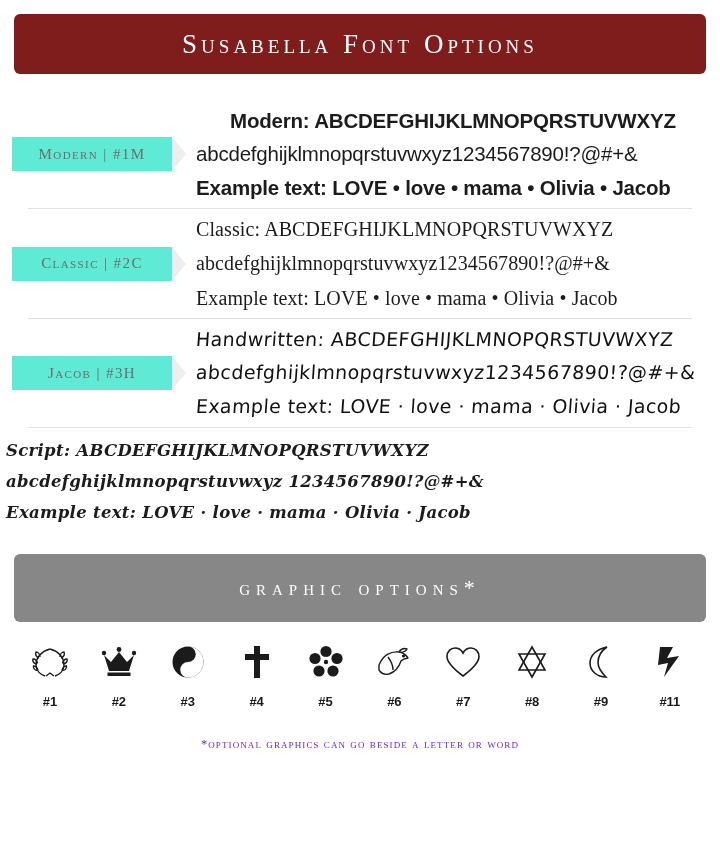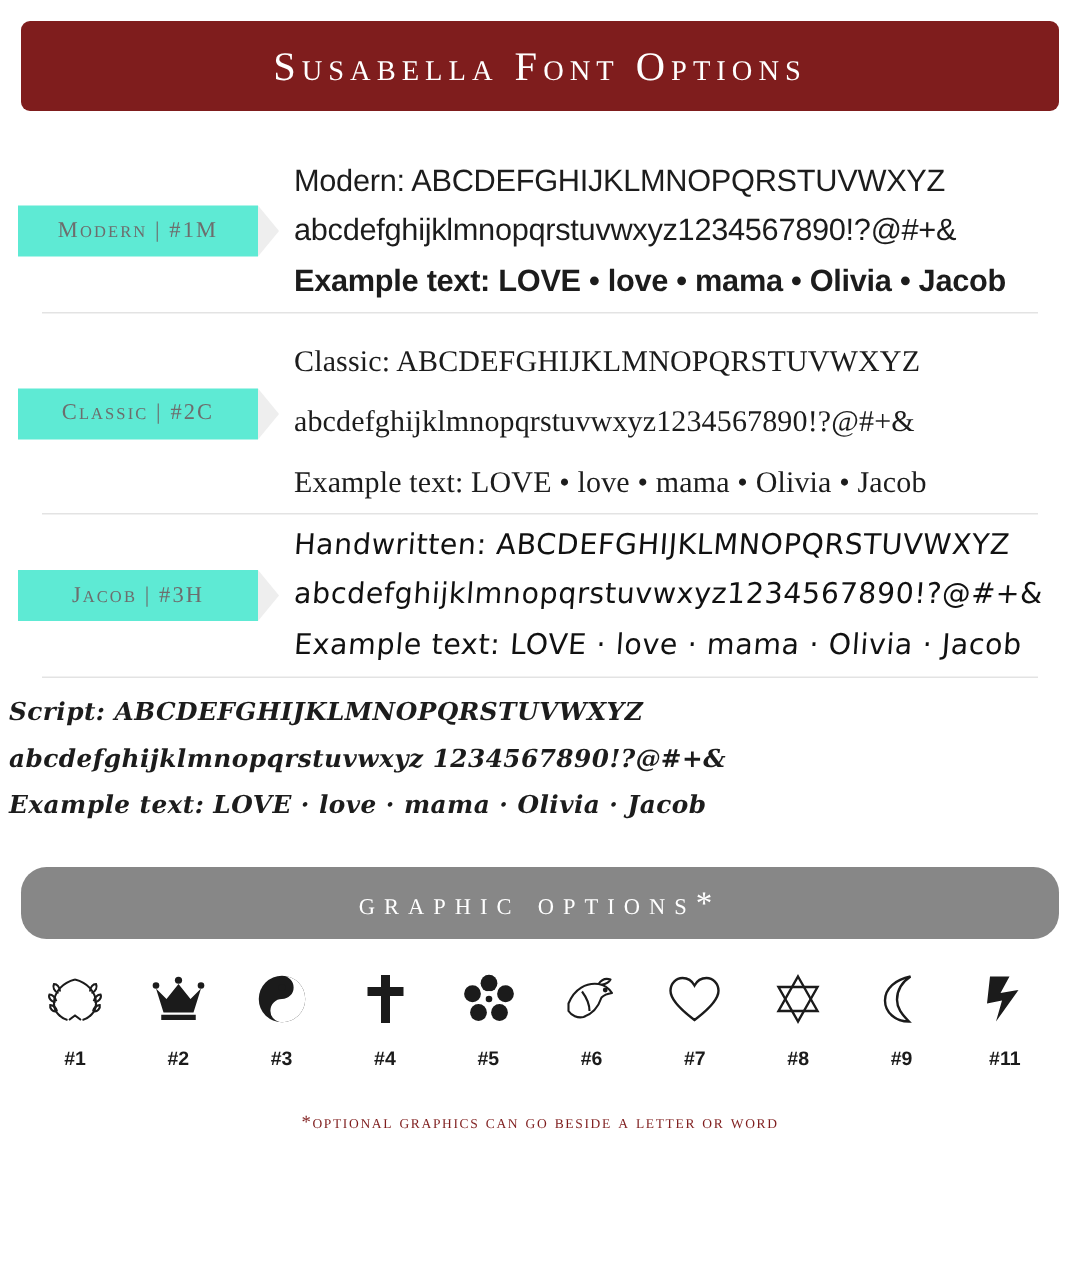--- a/index.html
+++ b/index.html
@@ -109,30 +109,29 @@
 
   
   .s-modern .sample-line {
     font-family: "Liberation Sans", sans-serif;
     font-size: 20.5px;
     letter-spacing: -0.2px;
     line-height: 1.32;
     color: #1c1c1c;
   }
   .s-modern .line-3 { font-weight: bold; }
-  .s-modern .line-1 { font-weight: 400; }
+  .s-modern .line-1 { font-weight: 700; margin-left: 34px; }
 
   
   .s-classic .sample-line {
     font-family: "Liberation Serif", serif;
     font-size: 20px;
     line-height: 1.42;
     color: #1c1c1c;
     letter-spacing: 0.1px;
-    margin-top: 12px;
   }
 
   
   .s-hand .sample-line {
     font-family: "DejaVu Sans", sans-serif;
     font-size: 19px;
     line-height: 1.45;
     color: #111111;
     letter-spacing: 0.4px;
     transform: skewX(-4deg);
@@ -147,23 +146,23 @@
     line-height: 1.5;
     color: #1c1c1c;
     letter-spacing: 0.3px;
     font-weight: bold;
   }
   .s-script { padding-left: 6px; }
 
   
   .graphic-banner {
     margin: 18px 14px 0 14px;
-    height: 48px;
+    height: 68px;
     background: #878787;
-    border-radius: 17px;
+    border-radius: 6px;
     display: flex;
     align-items: center;
     justify-content: center;
   }
   .graphic-title {
     color: #ffffff;
     font-family: "Liberation Serif", serif;
     font-size: 22px;
     letter-spacing: 6px;
     font-variant: small-caps;
@@ -201,21 +200,21 @@
     color: #1b1b1b;
   }
 
   .footnote {
     margin-top: 28px;
     text-align: center;
     font-family: "Liberation Serif", serif;
     font-size: 12.5px;
     letter-spacing: 1.1px;
     font-variant: small-caps;
-    color: #7f1d1d;
+    color: #6d28d9;
   }
 </style>
 </head>
 <body>
 
 <div class="page">
 
   <div class="header-banner">
     <div class="header-title">Susabella font options</div>
   </div>

